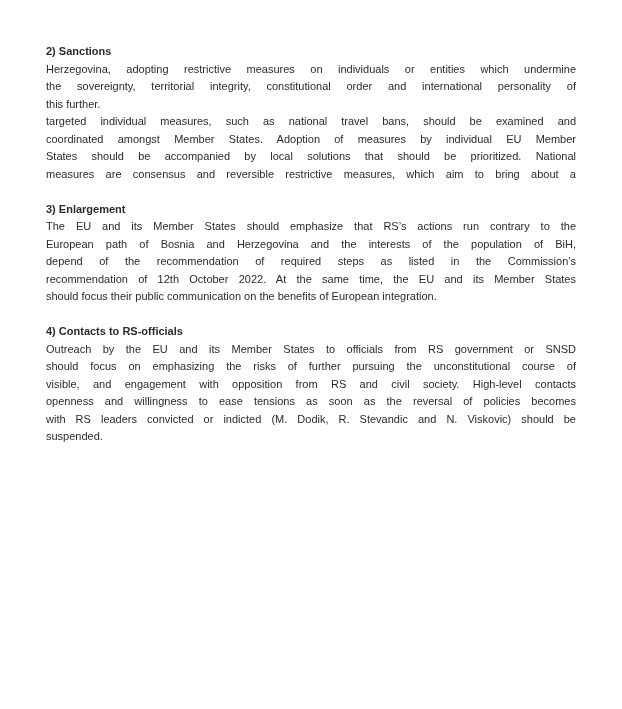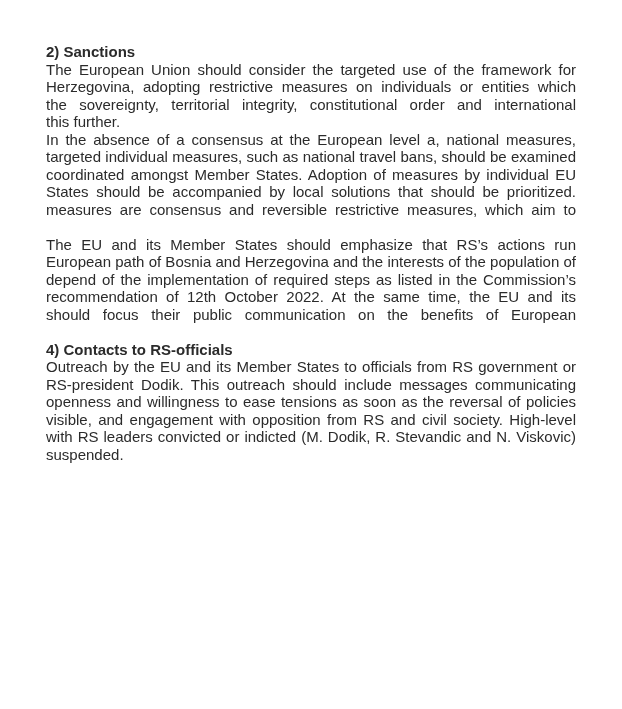--- a/index.html
+++ b/index.html
@@ -14,21 +14,21 @@
     overflow: hidden;
     font-family: "Liberation Sans", "DejaVu Sans", sans-serif;
   }
   .page {
     box-sizing: border-box;
     width: 622px;
     height: 709px;
     padding: 43px 46px 0 46px;
     background: #ffffff;
     color: #2b2b2b;
-    font-size: 15px;
+    font-size: 11px;
     line-height: 17.5px;
   }
   .section { margin: 0; }
   .section + .section { margin-top: 17.5px; }
   .heading {
     font-weight: 700;
     height: 17.5px;
     overflow: hidden;
     white-space: nowrap;
   }
@@ -44,47 +44,46 @@
   }
 </style>
 </head>
 <body>
 
 <div class="page">
   <div id="doc-body">
       <div class="section">
         <div class="heading">2) Sanctions</div>
         <div class="paragraph">
-          <div class="line">The European Union should consider the targeted use of the framework for restrictive</div>
           <div class="line">Herzegovina, adopting restrictive measures on individuals or entities which undermine</div>
           <div class="line">the sovereignty, territorial integrity, constitutional order and international personality of</div>
           <div class="line last-line">this further.</div>
         </div>
         <div class="paragraph">
-          <div class="line">In the absence of a consensus at the European level a, national measures, including</div>
           <div class="line">targeted individual measures, such as national travel bans, should be examined and</div>
           <div class="line">coordinated amongst Member States. Adoption of measures by individual EU Member</div>
           <div class="line">States should be accompanied by local solutions that should be prioritized. National</div>
           <div class="line">measures are consensus and reversible restrictive measures, which aim to bring about a</div>
         </div>
       </div>
       <div class="section">
+        <div class="heading">3) Enlargement</div>
         <div class="paragraph">
           <div class="line">The EU and its Member States should emphasize that RS’s actions run contrary to the</div>
           <div class="line">European path of Bosnia and Herzegovina and the interests of the population of BiH,</div>
-          <div class="line">depend of the implementation of required steps as listed in the Commission’s</div>
+          <div class="line">depend of the recommendation of required steps as listed in the Commission’s</div>
           <div class="line">recommendation of 12th October 2022. At the same time, the EU and its Member States</div>
           <div class="line last-line">should focus their public communication on the benefits of European integration.</div>
         </div>
       </div>
       <div class="section">
         <div class="heading">4) Contacts to RS-officials</div>
         <div class="paragraph">
           <div class="line">Outreach by the EU and its Member States to officials from RS government or SNSD</div>
-          <div class="line">RS-president Dodik. This outreach should include messages communicating the EU’s</div>
+          <div class="line">should focus on emphasizing the risks of further pursuing the unconstitutional course of</div>
+          <div class="line">visible, and engagement with opposition from RS and civil society. High-level contacts</div>
           <div class="line">openness and willingness to ease tensions as soon as the reversal of policies becomes</div>
-          <div class="line">visible, and engagement with opposition from RS and civil society. High-level contacts</div>
           <div class="line">with RS leaders convicted or indicted (M. Dodik, R. Stevandic and N. Viskovic) should be</div>
           <div class="line last-line">suspended.</div>
         </div>
       </div>
     </div>
 </div>
 
 </body></html>

